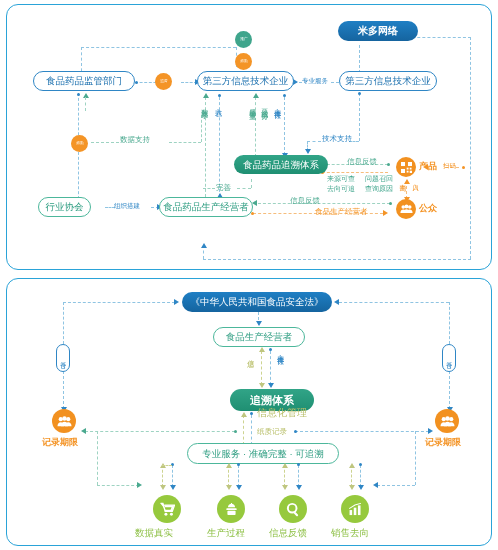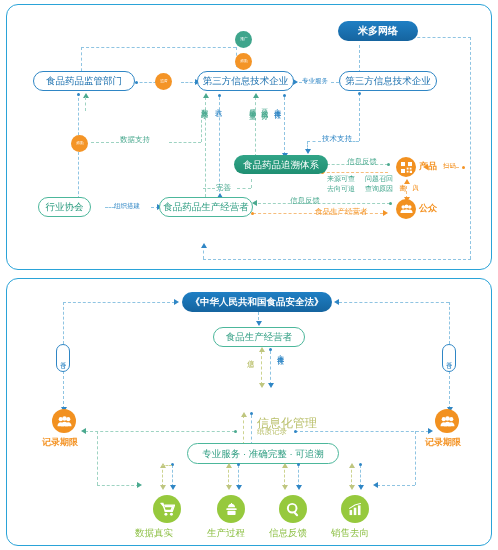--- a/index.html
+++ b/index.html
@@ -298,21 +298,21 @@
   <div class="lbl lbl-teal" style="left:358px;top:180px;font-size:7px;">
     <span>查询原因</span>
   </div>
 
  </div>
 </div>
 
 <div class="panel" id="panel-bottom">
  <div class="stage">
 
-  <div class="pill pill-solid-blue" style="left:175px;top:13px;width:150px;height:20px;font-size:9.5px;font-weight:bold;">
+  <div class="pill pill-solid-blue" style="left:175px;top:13px;width:150px;height:20px;font-size:9.5px;font-weight:normal;">
     <span>《中华人民共和国食品安全法》</span>
   </div>
 
   <div class="ln h-dash-blue" style="left:56px;top:23px;width:112px;"></div>
   <div class="ar ar-r-blue" style="left:167px;top:20px;"></div>
   <div class="ln h-dash-blue" style="left:332px;top:23px;width:110px;"></div>
   <div class="ar ar-l-blue" style="left:327px;top:20px;"></div>
   <div class="ln v-dash-blue" style="left:56px;top:23px;height:42px;"></div>
   <div class="ln v-dash-blue" style="left:442px;top:23px;height:42px;"></div>
   <div class="ln v-dash-blue" style="left:56px;top:92px;height:38px;"></div>
@@ -341,29 +341,32 @@
   <div class="dot dot-blue" style="left:261.5px;top:69px;"></div>
   <div class="ar ar-d-blue" style="left:260.5px;top:104px;"></div>
 
   <div class="vlbl lbl-khaki" style="left:240px;top:75px;font-size:7px;">
     <span>信息</span>
   </div>
   <div class="vlbl lbl-blue" style="left:270px;top:70px;font-size:7px;">
     <span>主体责任</span>
   </div>
 
+  <div class="pill pill-solid-green" style="left:215px;top:110px;width:84px;height:22px;font-size:11px;font-weight:bold;">
+    <span>追溯体系</span>
+  </div>
 
   <div class="ln v-dash-khaki" style="left:236px;top:136px;height:30px;"></div>
   <div class="ar ar-u-khaki" style="left:233.5px;top:133px;"></div>
   <div class="ar ar-d-khaki" style="left:233.5px;top:164px;"></div>
   <div class="ln v-dash-blue" style="left:244px;top:136px;height:30px;"></div>
   <div class="dot dot-blue" style="left:242.5px;top:133px;"></div>
   <div class="ar ar-d-blue" style="left:241.5px;top:164px;"></div>
 
-  <div class="lbl lbl-khaki" style="left:250px;top:138px;font-size:12px;">
+  <div class="lbl lbl-khaki" style="left:250px;top:128px;font-size:10px;">
     <span>信息化管理</span>
   </div>
   <div class="lbl lbl-khaki" style="left:250px;top:149px;font-size:7.5px;">
     <span>纸质记录</span>
   </div>
 
   <div class="circ-icon" style="left:45px;top:130px;width:24px;height:24px;">
     <svg width="15" height="11" viewBox="0 0 16 11" fill="#fff">
       <circle cx="4" cy="3" r="2.2"></circle>
           <circle cx="12" cy="3" r="2.2"></circle>

